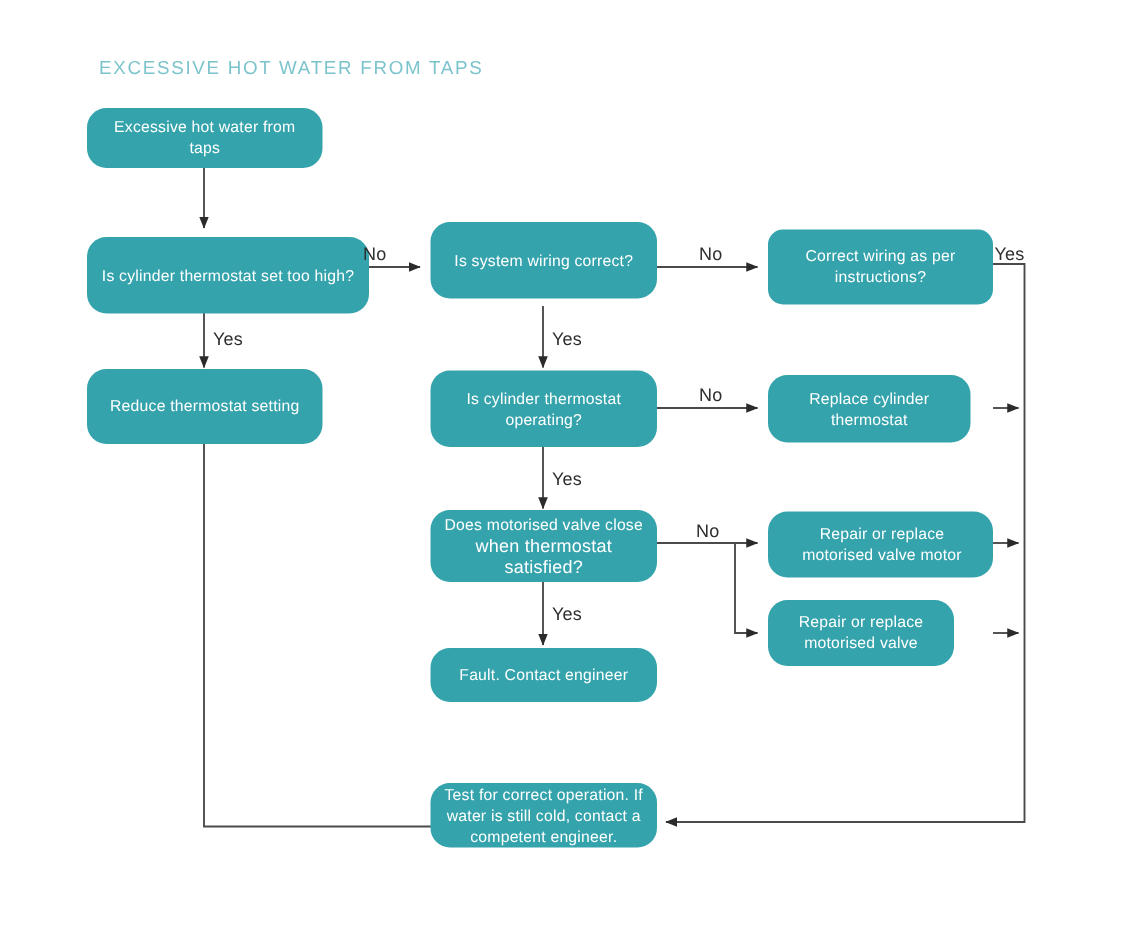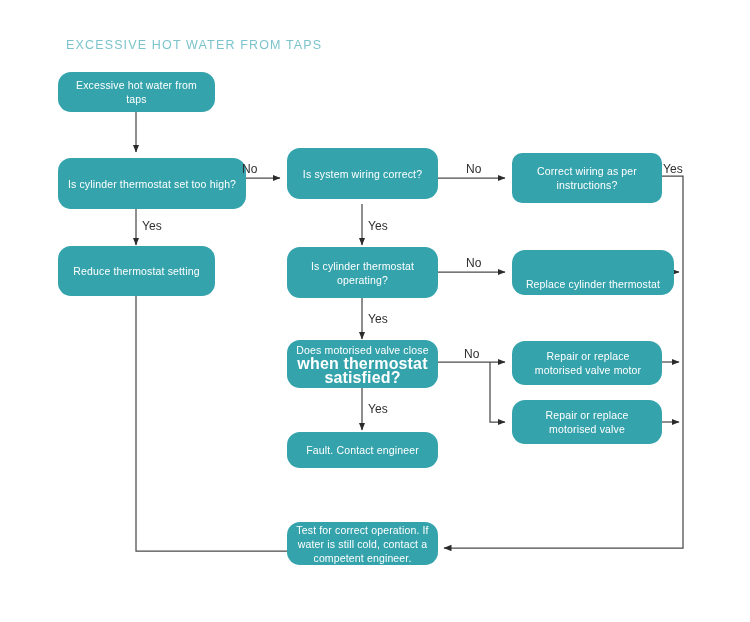--- a/index.html
+++ b/index.html
@@ -39,22 +39,22 @@
     line-height: 14px;
     letter-spacing: 0.15px;
     display: flex;
     align-items: center;
     justify-content: center;
     text-align: center;
     padding: 4px 9px;
   }
   .node span { display: block; width: 100%; }
   .node .l2-bold {
-    font-weight: bold;
-    font-size: 16px;
+    font-weight: normal;
+    font-size: 12px;
     color: #ffffff;
   }
   .edge-label {
     position: absolute;
     font-size: 12px;
     color: #2e2e2e;
     letter-spacing: 0.1px;
     white-space: nowrap;
     font-family: Liberation Sans, sans-serif;
   }
@@ -129,36 +129,36 @@
   </div>
 
   <div class="node" style="left:512px; top:153px; width:150px; height:50px;border-radius:10px;">
     <span>Correct wiring as per instructions?</span>
   </div>
 
   <div class="node" style="left:287px; top:247px; width:151px; height:51px;">
     <span>Is cylinder thermostat operating?</span>
   </div>
 
-  <div class="node" style="left:512px; top:250px; width:162px; height:45px;align-items:flex-end;">
+  <div class="node" style="left:512px; top:250px; width:135px; height:45px;">
     <span>Replace cylinder thermostat</span>
   </div>
 
   <div class="node" style="left:287px; top:340px; width:151px; height:48px;">
     <span>
       <span>Does motorised valve close</span>
       <span class="l2-bold">when thermostat satisfied?</span>
     </span>
   </div>
 
   <div class="node" style="left:512px; top:341px; width:150px; height:44px;padding-left:11px;">
     <span>Repair or replace motorised valve motor</span>
   </div>
 
-  <div class="node" style="left:512px; top:400px; width:150px; height:44px;align-items:center;">
+  <div class="node" style="left:512px; top:400px; width:124px; height:44px;align-items:center;">
     <span>Repair or replace motorised valve</span>
   </div>
 
   <div class="node" style="left:287px; top:432px; width:151px; height:36px;">
     <span>Fault. Contact engineer</span>
   </div>
 
   <div class="node" style="left:287px; top:522px; width:151px; height:43px;">
     <span>Test for correct operation. If water is still cold, contact a competent engineer.</span>
   </div>

